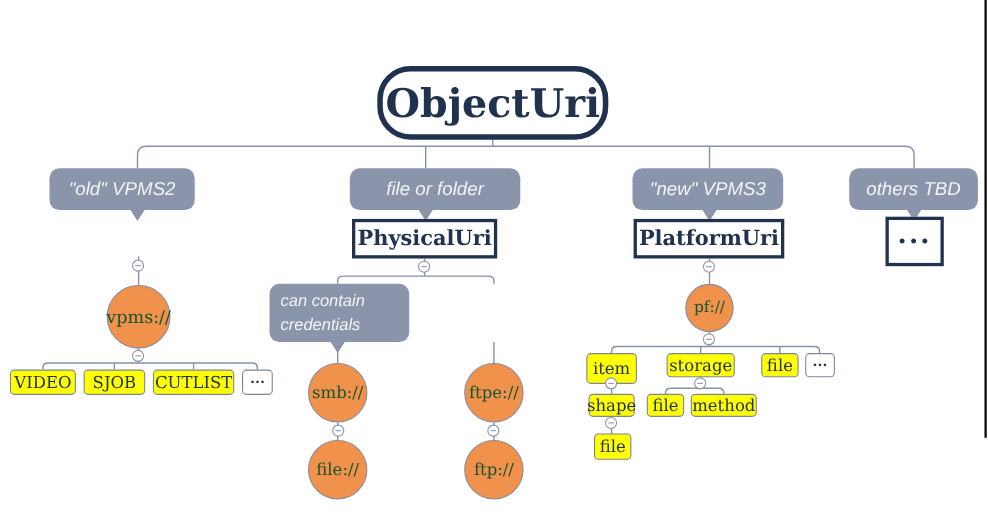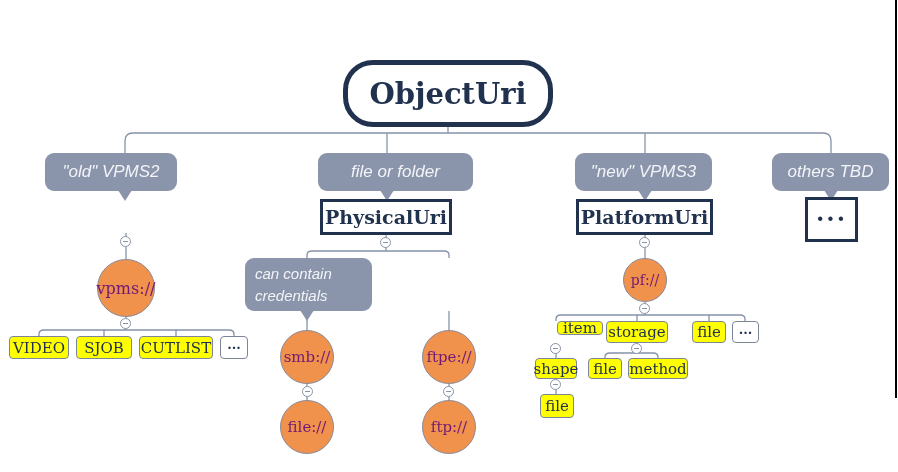--- a/index.html
+++ b/index.html
@@ -9,21 +9,21 @@
   }
   svg.wires { position:absolute; left:0; top:0; }
 
   
   .node {
     position:absolute; box-sizing:border-box; background:#FFFFFF;
     border:3px solid #21324E; color:#21324E; font-weight:bold;
     display:flex; align-items:center; justify-content:center;
     font-size:19px;
   }
-  .node.root { border-width:5px; font-size:29px;border-radius:30px; }
+  .node.root { border-width:5px; font-size:36px;border-radius:30px; }
   .node.dots { font-size:24px; }
   .node.dots span { transform:translateY(-7px); letter-spacing:2px; }
 
   
   .callout {
     position:absolute; box-sizing:border-box; background:#8A94AB;
     border-radius:9px; color:#F2F4F8; font-style:italic;
     font-family:"Liberation Sans", sans-serif; font-size:17px;
     display:flex; align-items:center; justify-content:center;
     text-align:center;
@@ -34,21 +34,21 @@
   }
   .tail {
     position:absolute; top:100%; margin-top:-1px; width:0; height:0;
     border-left:7px solid transparent; border-right:7px solid transparent;
     border-top:11px solid #8A94AB;
   }
 
   
   .circle {
     position:absolute; box-sizing:border-box; border-radius:50%;
-    background:#F0914C; border:1px solid #8A8A99; color:#701a75;
+    background:#F0914C; border:1px solid #8A8A99; color:#14532d;
     display:flex; align-items:center; justify-content:center; font-size:15px;
   }
 
   
   .leaf {
     position:absolute; box-sizing:border-box; background:#FFFF00;
     border:1.5px solid #7C8696; border-radius:4px; color:#21324E;
     display:flex; align-items:center; justify-content:center; font-size:15px;
   }
   .leaf.ghost { background:#FFFFFF; font-size:13px; font-weight:bold; }
@@ -160,21 +160,21 @@
   </div>
   <div class="node" style="left:576px; top:199px; width:137px; height:36px;">
     <span>PlatformUri</span>
   </div>
   <div class="minus" style="left:639px; top:237px;"></div>
   <div class="circle" style="left:623px; top:258px; width:44px; height:44px; font-size:14px;">
     <span>pf://</span>
   </div>
   <div class="minus" style="left:639px; top:303px;"></div>
 
-  <div class="leaf" style="left:533px; top:321px; width:46px; height:14px;margin-left:24px;">
+  <div class="leaf" style="left:533px; top:321px; width:46px; height:28px;">
     <span>item</span>
   </div>
   <div class="leaf" style="left:606px; top:321px; width:62px; height:22px;">
     <span>storage</span>
   </div>
   <div class="leaf" style="left:692px; top:321px; width:34px; height:22px;">
     <span>file</span>
   </div>
   <div class="leaf ghost" style="left:732px; top:321px; width:27px; height:22px;">
     <span>...</span>

